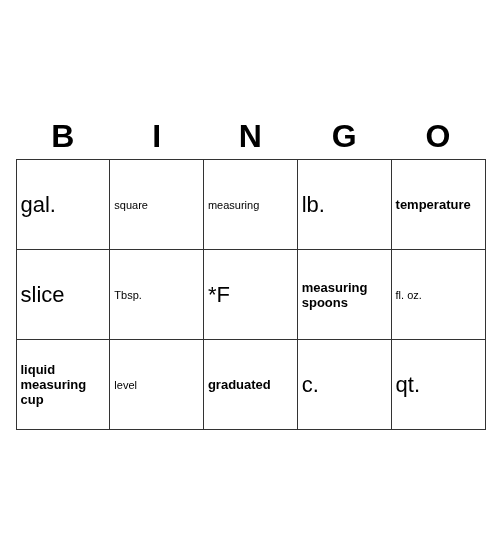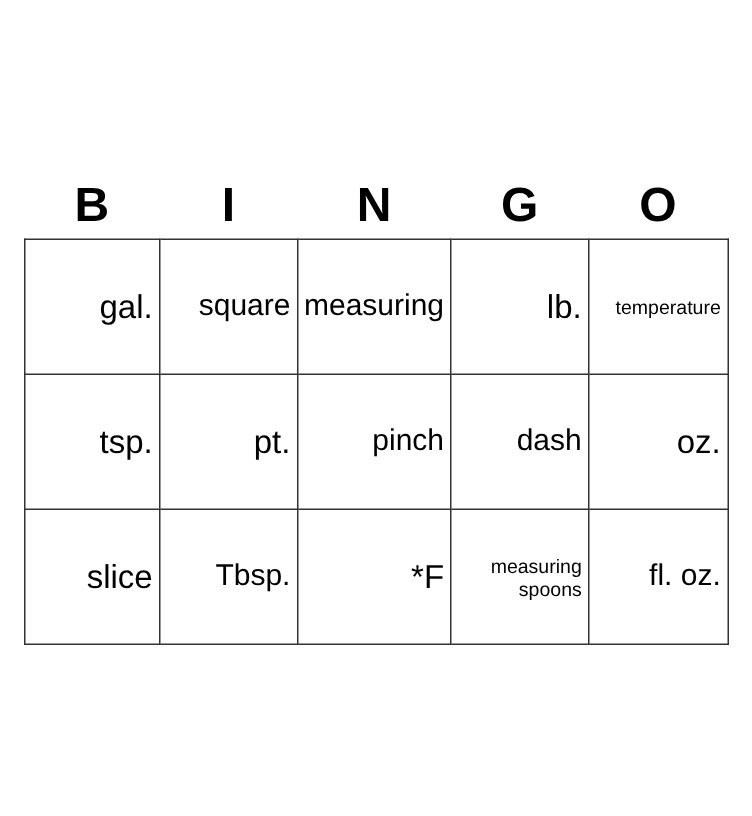--- a/index.html
+++ b/index.html
@@ -28,33 +28,34 @@
       font-weight: bold;
       text-align: center;
       padding: 4px 0;
       width: 94px;
     }
 
     .bingo-cell {
       border: 1.5px solid #333;
       width: 94px;
       height: 90px;
-      text-align: right;
+      text-align: left;
       vertical-align: middle;
       font-size: 22px;
       padding: 4px;
       margin-left: 29px;
     }
 
     .bingo-cell.small-text {
       font-size: 13px;
+      font-weight: bold;
     }
 
     .bingo-cell.medium-text {
-      font-size: 20px;
+      font-size: 11px;
     }
   </style>
 </head>
 <body>
 
 <table class="bingo-card">
   <thead>
     <tr class="header-row">
     <th>B</th>
         <th>I</th>
@@ -65,27 +66,27 @@
   </thead>
   <tbody id="bingo-body">
   <tr>
         <td class="bingo-cell">gal.</td>
         <td class="bingo-cell medium-text">square</td>
         <td class="bingo-cell medium-text">measuring</td>
         <td class="bingo-cell">lb.</td>
         <td class="bingo-cell small-text">temperature</td>
       </tr>
       <tr>
-        <td class="bingo-cell">tsp.</td>
-        <td class="bingo-cell">pt.</td>
-        <td class="bingo-cell medium-text">pinch</td>
-        <td class="bingo-cell medium-text">dash</td>
-        <td class="bingo-cell">oz.</td>
-      </tr>
-      <tr>
         <td class="bingo-cell">slice</td>
         <td class="bingo-cell medium-text">Tbsp.</td>
         <td class="bingo-cell">*F</td>
         <td class="bingo-cell small-text">measuring spoons</td>
         <td class="bingo-cell medium-text">fl. oz.</td>
       </tr>
+      <tr>
+        <td class="bingo-cell small-text">liquid measuring cup</td>
+        <td class="bingo-cell medium-text">level</td>
+        <td class="bingo-cell small-text">graduated</td>
+        <td class="bingo-cell">c.</td>
+        <td class="bingo-cell">qt.</td>
+      </tr>
     </tbody>
 </table>
 
 </body></html>

